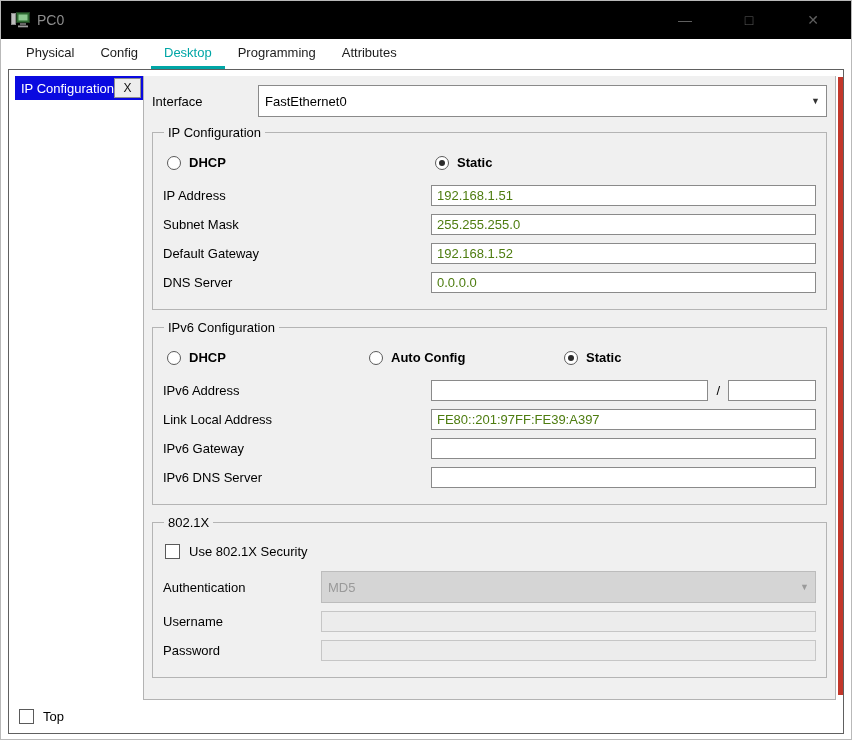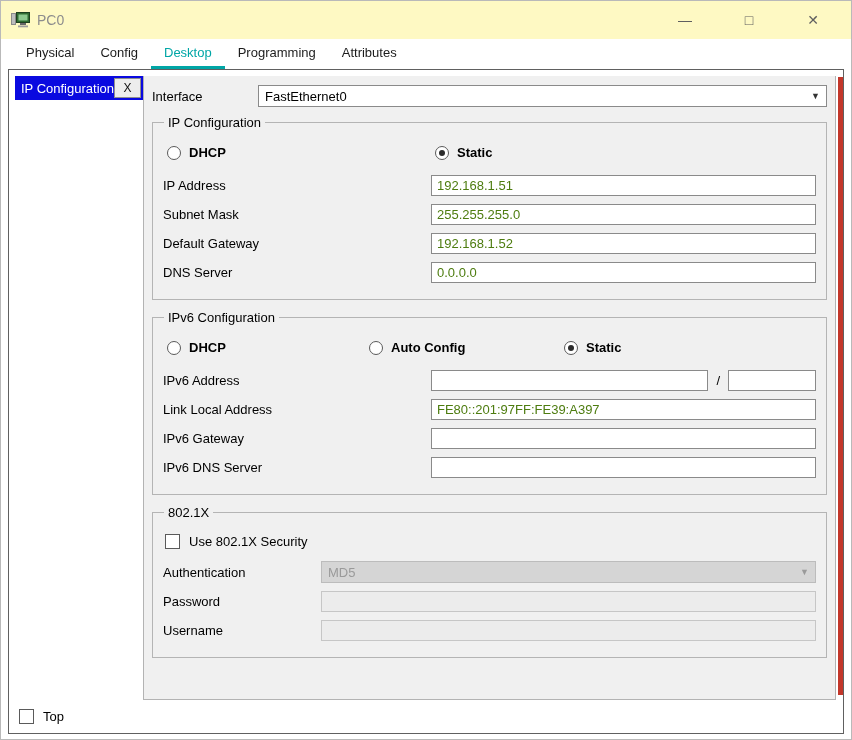--- a/index.html
+++ b/index.html
@@ -2,21 +2,21 @@
 <html style="--dialog-header: #0a0ae0; --active-tab: #00a6a6;"><head>
 <meta charset="utf-8">
 <style>
   * { margin:0; padding:0; box-sizing:border-box; }
   html, body { width:852px; height:740px; }
   body { font-family:"Liberation Sans", sans-serif; font-size:13px; color:#000; background:#fff; }
 
   .window { position:relative; width:852px; height:740px; background:#fff; border:1px solid #b9b9b9; display:flex; flex-direction:column; }
 
   
-  .titlebar { height:38px; flex:none; display:flex; align-items:center; padding:0 10px; background:#fef9c3; }
+  .titlebar { height:38px; flex:none; display:flex; align-items:center; padding:0 10px; background:#000000; }
   .title-group { display:flex; align-items:center; gap:6px; }
   .title-text { color:#8d8d8d; font-size:14px; }
   .win-controls { margin-left:auto; display:flex; align-items:center; gap:44px; padding-right:18px; color:#5f5f5f; }
   .win-btn { font-size:14px; width:20px; text-align:center; cursor:pointer; line-height:1; }
 
   
   .tabbar { flex:none; display:flex; align-items:flex-end; padding:0 12px; height:30px; background:#fff; }
   .tab { padding:5px 13px 6px; font-size:13px; color:#1c1c1c; cursor:pointer; border-bottom:3px solid transparent; white-space:nowrap; }
   .tab.active { color:var(--active-tab, #00a6a6); border-bottom-color:var(--active-tab, #00a6a6); }
 
@@ -27,21 +27,21 @@
   
   .dialog { flex:1; margin:6px 7px 0 6px; display:flex; min-height:0; }
   .dialog-header { flex:none; height:24px; background:var(--dialog-header, #0a0ae0); display:flex; align-items:center; padding:1px 2px 1px 6px; }
   .dialog-title { color:#fff; font-size:13px; }
   .dialog-close { margin-left:auto; width:27px; height:20px; background:#ededed; border:1px solid #8f8f8f; display:flex; align-items:center; justify-content:center; font-size:12px; color:#111; cursor:pointer; }
   .dialog-body { flex:1; background:#f0f0f0; border:1px solid #b3b3b3; border-top:none; padding:6px 6px 8px 6px; min-height:0; }
 
   
   .interface-row { display:flex; align-items:center; margin:3px 2px 8px 2px;justify-content:space-between; }
   .interface-label { width:106px; flex:none; }
-  .combo { flex:1; height:22px; background:#fff; border:1px solid #8a8a8a; display:flex; align-items:center; padding:8px 6px; font-size:13px; cursor:pointer; }
+  .combo { flex:1; height:32px; background:#fff; border:1px solid #8a8a8a; display:flex; align-items:center; padding:8px 6px; font-size:13px; cursor:pointer; }
   .combo-arrow { margin-left:auto; font-size:9px; color:#333; }
   .combo.disabled { background:#d5d5d5; color:#9a9a9a; border-color:#bcbcbc; cursor:default; }
   .combo.disabled .combo-arrow { color:#9a9a9a; }
 
   
   fieldset { border:1px solid #b4b4b4; margin:2px 2px 10px 2px; padding:2px 10px 8px 10px; }
   legend { padding:0 4px; margin-left:1px; font-size:13px; color:#000; }
 
   .row { display:flex; align-items:center; margin:8px 0; }
   .lbl { flex:none; }
@@ -199,25 +199,25 @@
           </div>
 
           <div class="row">
             <span class="lbl w-8021x">Authentication</span>
             <div class="combo disabled">
               <span>MD5</span>
               <span class="combo-arrow">▼</span>
             </div>
           </div>
           <div class="row">
+            <span class="lbl w-8021x">Username</span>
+            <input class="ti" disabled="" value="" style="">
+          </div>
+          <div class="row">
             <span class="lbl w-8021x">Password</span>
-            <input class="ti" disabled="" value="" style="">
-          </div>
-          <div class="row">
-            <span class="lbl w-8021x">Username</span>
             <input class="ti" disabled="" value="" style="">
           </div>
         </fieldset>
 
       </div>
     </div>
 
     <div class="footer-row">
       <span class="checkbox"></span>
       <span>Top</span>

